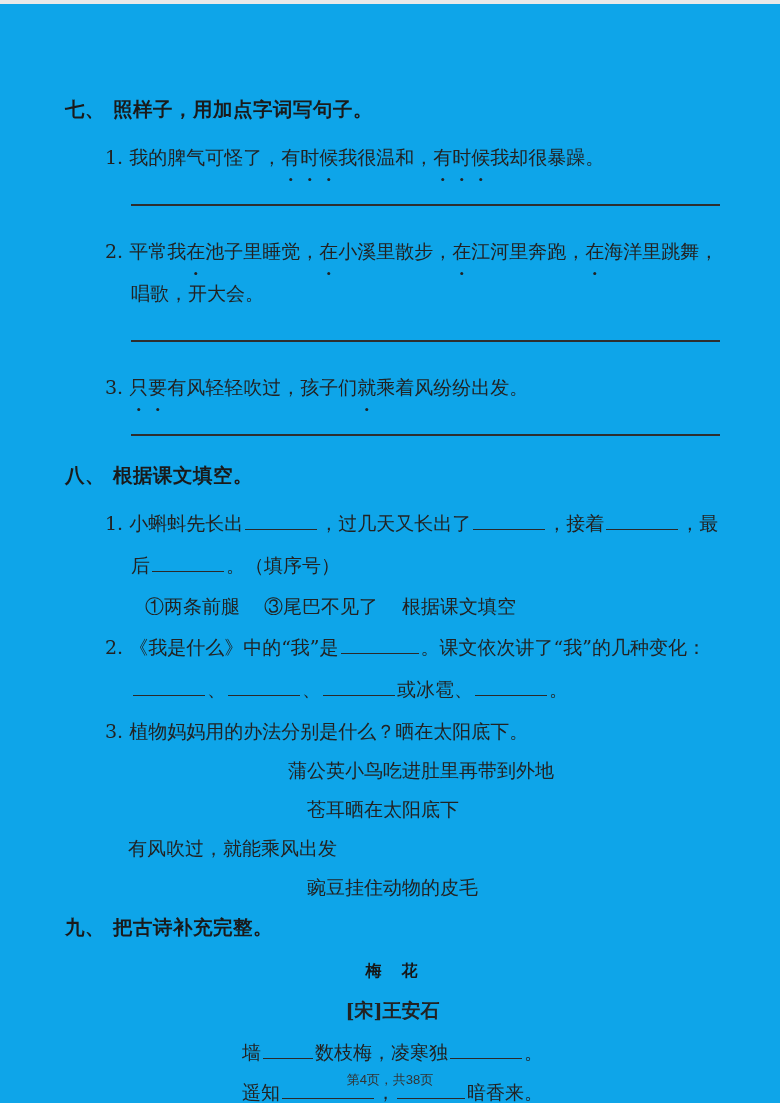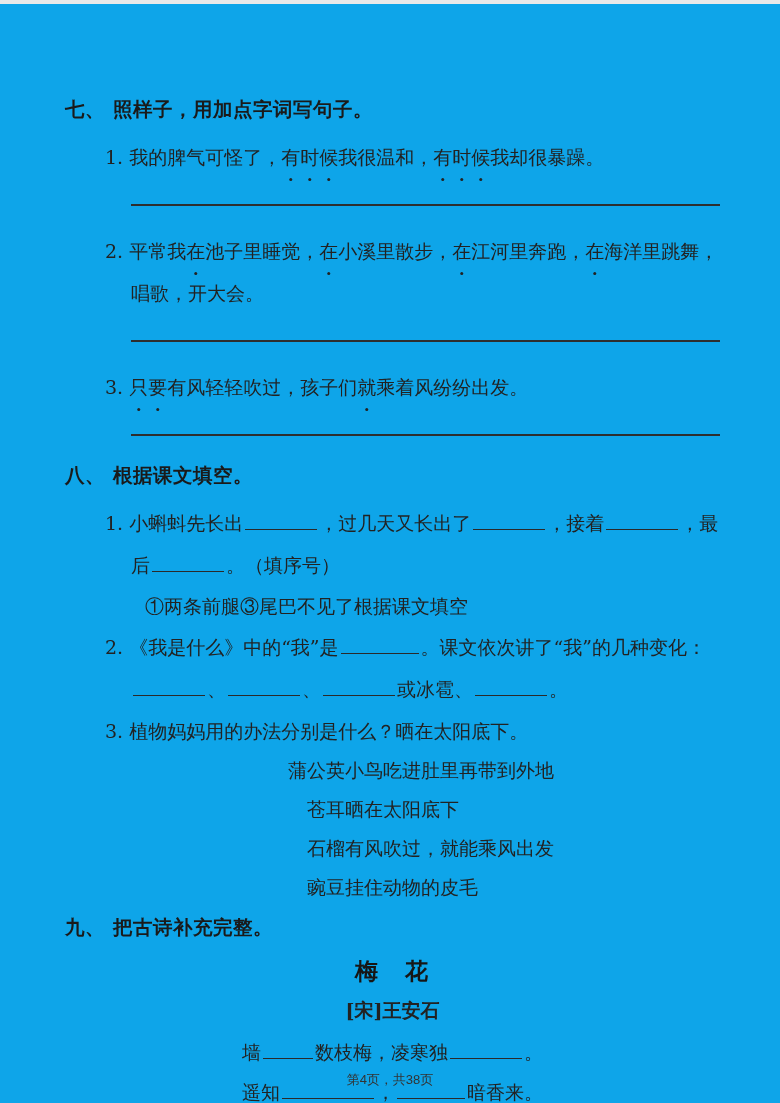--- a/index.html
+++ b/index.html
@@ -56,31 +56,32 @@
     margin: 0 2px;
     text-indent: 0;
   }
   .answer-line {
     margin: 26px 0 24px 66px;
     border-bottom: 2.2px solid #2e2e2e;
     height: 0;
   }
   .options-row {
     display: flex;
+    gap: 24px;
     margin-left: 80px;
     line-height: 40px;
   }
   .match { margin-left: 63px; margin-top: 4px; }
   .match-row { display: flex; line-height: 28px; margin-bottom: 11px; }
   .match-left { width: 217px; flex: 0 0 217px; text-align: right; }
   .poem { text-align: center; margin-top: 6px; }
   .poem-title {
     font-family: "Liberation Sans", sans-serif;
     font-weight: 700;
-    font-size: 23px;
+    font-size: 16px;
     letter-spacing: 2px;
     line-height: 34px;
     margin-bottom: 4px;
     color: #161616;
   }
   .poem-author { line-height: 36px; margin-bottom: 4px; font-weight: bold; }
   .poem-lines { display: inline-block; text-align: left; }
   .poem-line { line-height: 40px; }
   .footer {
     position: absolute;
@@ -141,21 +142,20 @@
     <div class="match">
       <div class="match-row">
         <span class="match-left kai">蒲公英</span>
         <span class="match-right kai">小鸟吃进肚里再带到外地</span>
       </div>
       <div class="match-row">
         <span class="match-left kai">苍耳</span>
         <span class="match-right kai">晒在太阳底下</span>
       </div>
       <div class="match-row">
-        <span class="match-left kai">石榴</span>
         <span class="match-right kai">有风吹过，就能乘风出发</span>
       </div>
       <div class="match-row">
         <span class="match-left kai">豌豆</span>
         <span class="match-right kai">挂住动物的皮毛</span>
       </div>
     </div>
   </section>
 
   <section class="sec">

